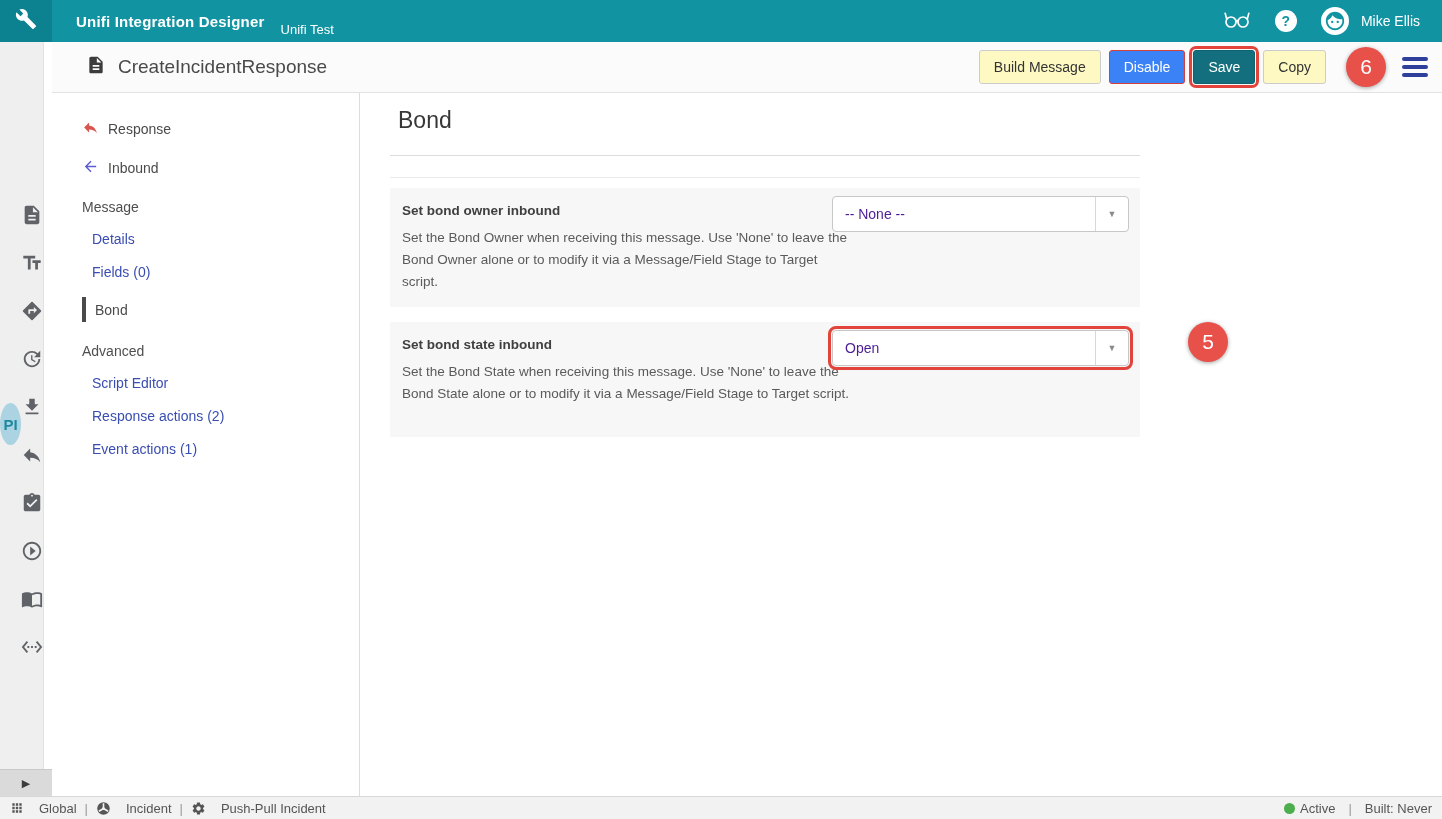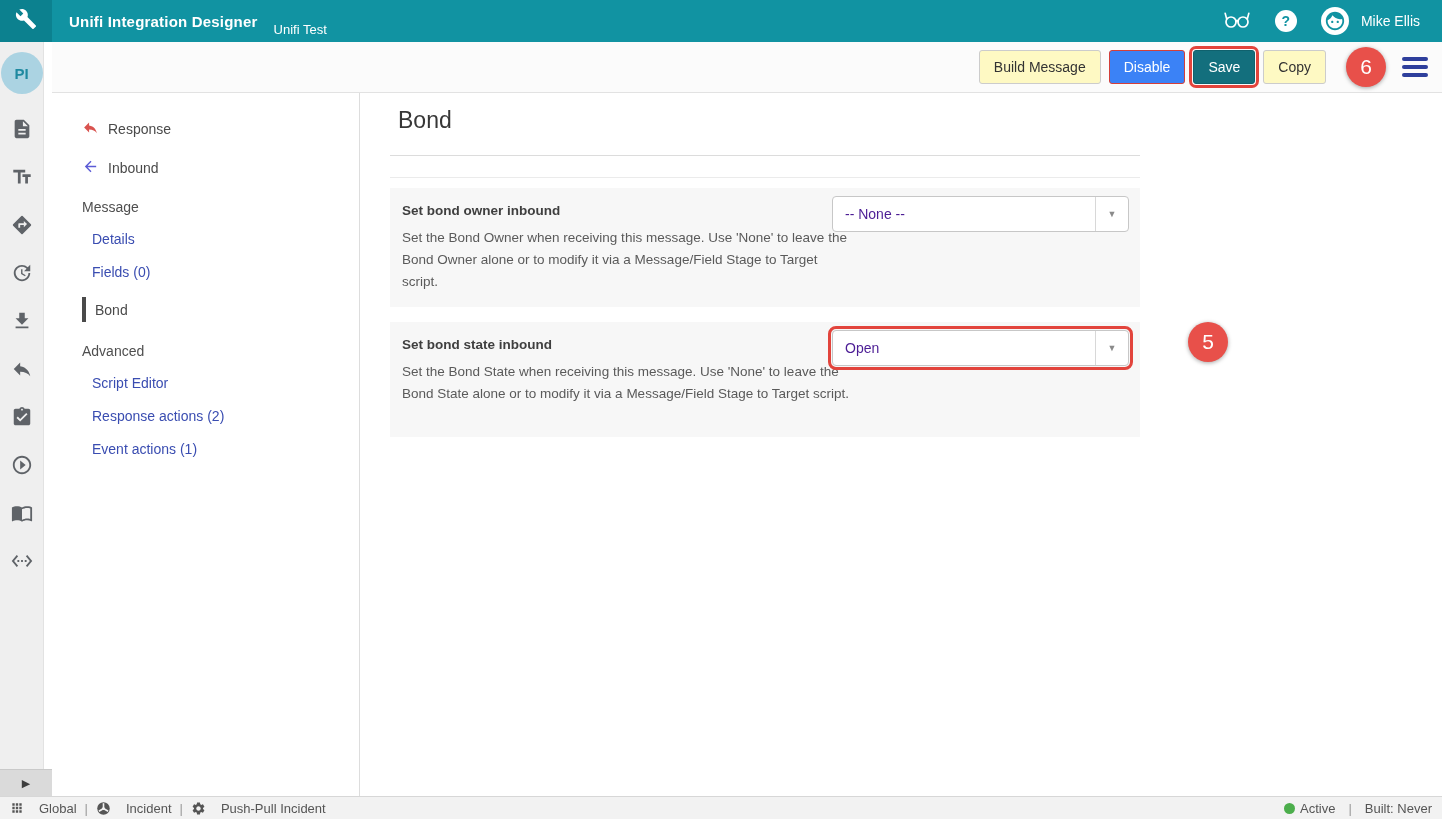--- a/index.html
+++ b/index.html
@@ -10,21 +10,21 @@
     background: #ffffff;
     overflow: hidden;
     color:#333;
   }
   
   .topbar {
     position:absolute; top:0; left:0; width:1442px; height:42px;
     background:#1193a2; display:flex; align-items:center; color:#fff;
   }
   .logo-box { width:52px; height:42px; background:#0c818f; display:flex; align-items:center; justify-content:center; flex:0 0 auto;}
-  .topbar-title { font-size:15px; font-weight:bold; margin-left:17px; letter-spacing:.2px;}
+  .topbar-title { font-size:15px; font-weight:bold; margin-left:24px; letter-spacing:.2px;}
   .topbar-subtitle { font-size:13px; margin-left:16px;margin-top:16px; }
   .topbar-right { margin-left:auto; display:flex; align-items:center; gap:24px; padding-right:22px; }
   .help-circle { width:22px; height:22px; border-radius:50%; background:#fff; color:#1193a2; font-weight:bold; font-size:14px; display:flex; align-items:center; justify-content:center; }
   .avatar-circle { width:28px; height:28px; border-radius:50%; background:#fff; display:flex; align-items:center; justify-content:center; }
   .user-name { font-size:14px; margin-left:-12px; }
 
   
   .header {
     position:absolute; top:42px; left:52px; right:0; height:51px;
     background:#fbfbfb; border-bottom:1px solid #e2e2e2;
@@ -41,21 +41,21 @@
   .btn-disable { background:#3b82f6; border-color:#d43f3a; color:#fff; }
   .btn-save { background:#136f7d; border-color:#10616d; color:#fff; outline:3px solid #e2443c; outline-offset:1px; }
   .hamburger { width:26px; height:20px; display:flex; flex-direction:column; justify-content:space-between; margin-left:16px; cursor:pointer; }
   .hamburger span { display:block; height:4px; border-radius:2px; background:#2e3f9c; }
   .toolbar-gap { width:44px; }
 
   
   .rail {
     position:absolute; top:42px; left:0; width:44px; bottom:23px;
     background:#efefef; border-right:1px solid #e2e2e2;
-    display:flex; flex-direction:column; align-items:center;
+    display:flex; align-items:center;
   }
   .pi-avatar {
     width:42px; height:42px; border-radius:50%; background:#abd3e2;
     color:#1f89a0; font-weight:bold; font-size:15px;
     display:flex; align-items:center; justify-content:center; margin-top:10px;
   }
   .rail-icons { display:flex; flex-direction:column; align-items:center; gap:26px; margin-top:24px; }
   .rail-icons svg { display:block; cursor:pointer; }
   .collapse-btn {
     position:absolute; left:0; top:769px; width:52px; height:27px;
@@ -153,20 +153,28 @@
     <div class="avatar-circle">
       <svg width="22" height="22" viewBox="0 0 24 24" fill="#1193a2">
           <path d="M9 11.75c-.69 0-1.25.56-1.25 1.25s.56 1.25 1.25 1.25 1.25-.56 1.25-1.25-.56-1.25-1.25-1.25zm6 0c-.69 0-1.25.56-1.25 1.25s.56 1.25 1.25 1.25 1.25-.56 1.25-1.25-.56-1.25-1.25-1.25zM12 2C6.48 2 2 6.48 2 12s4.48 10 10 10 10-4.48 10-10S17.52 2 12 2zm0 18c-4.41 0-8-3.59-8-8 0-.29.02-.58.05-.86 2.36-1.05 4.23-2.98 5.21-5.37C11.07 8.33 14.05 10 17.42 10c.78 0 1.53-.09 2.25-.26.21.71.33 1.47.33 2.26 0 4.41-3.59 8-8 8z"></path>
         </svg>
     </div>
     <div class="user-name">Mike Ellis</div>
   </div>
 </div>
 
 <div class="header">
+  <div class="doc-title">
+    <span>
+      <svg width="20" height="20" viewBox="0 0 24 24" fill="#3c3c3c">
+          <path d="M14 2H6c-1.1 0-2 .9-2 2v16c0 1.1.9 2 2 2h12c1.1 0 2-.9 2-2V8l-6-6zm2 16H8v-2h8v2zm0-4H8v-2h8v2zm-3-5V3.5L18.5 9H13z"></path>
+        </svg>
+    </span>
+    <span class="title-text">CreateIncidentResponse</span>
+  </div>
   <div class="toolbar">
     <button class="btn">Build Message</button>
     <button class="btn btn-disable">Disable</button>
     <button class="btn btn-save">Save</button>
     <button class="btn">Copy</button>
     <div class="toolbar-gap"></div>
     <div class="hamburger">
         <span></span>
         <span></span>
         <span></span>

